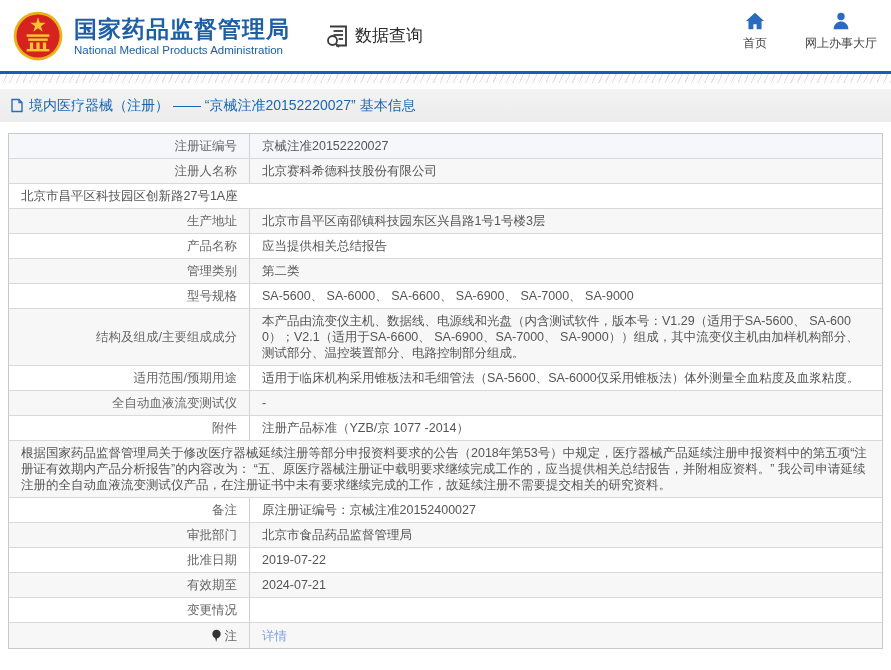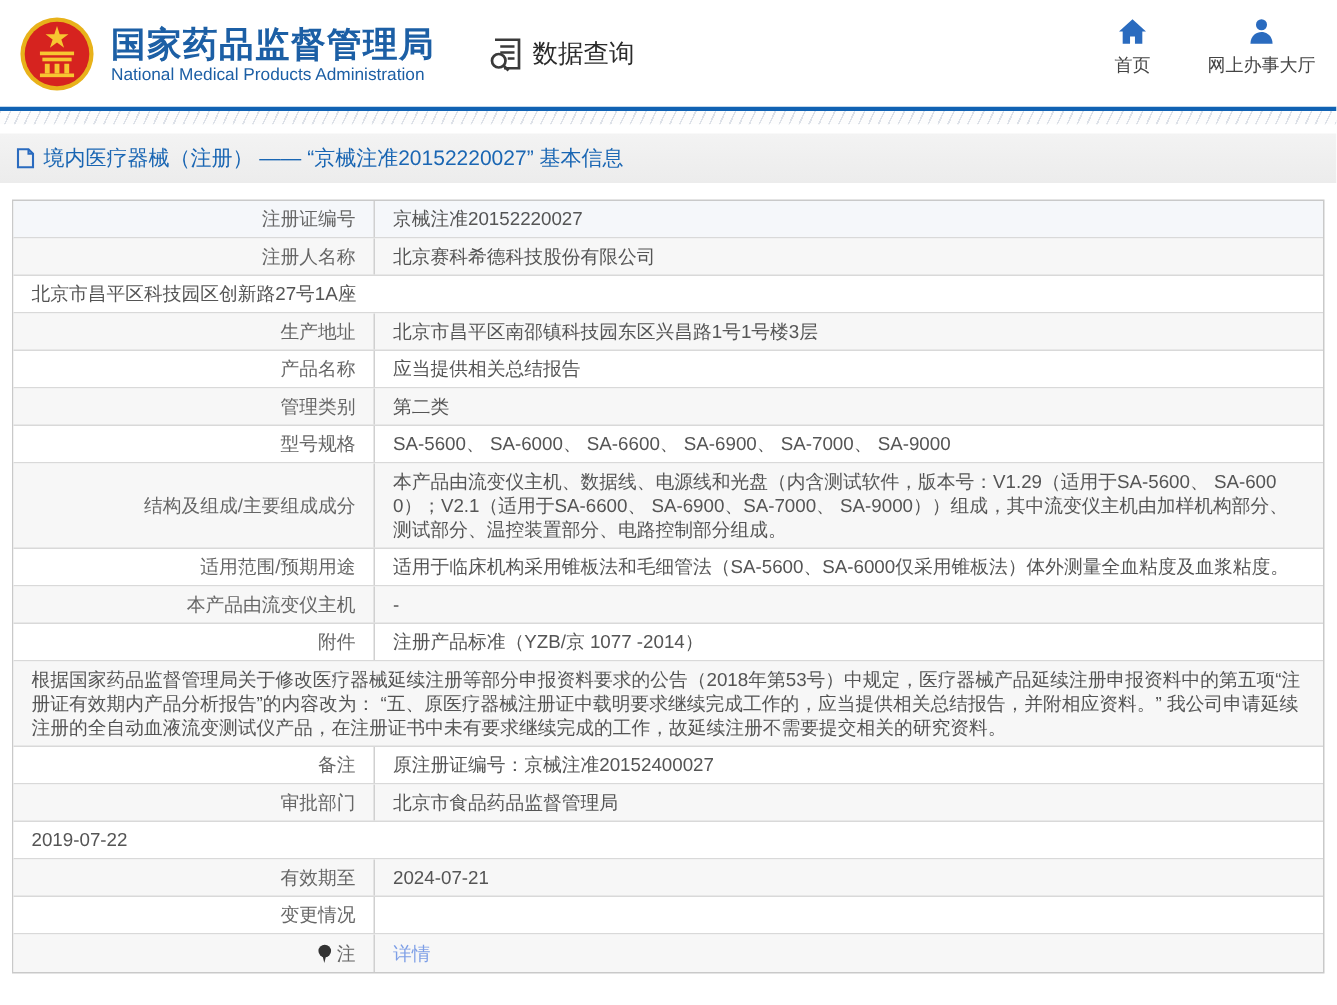--- a/index.html
+++ b/index.html
@@ -180,21 +180,21 @@
           <span class="val-text">本产品由流变仪主机、数据线、电源线和光盘（内含测试软件，版本号：V1.29（适用于SA-5600、 SA-6000）；V2.1（适用于SA-6600、 SA-6900、SA-7000、 SA-9000））组成，其中流变仪主机由加样机构部分、测试部分、温控装置部分、电路控制部分组成。</span>
         </div>
     </div>
     <div class="row">
       <div class="cell label">适用范围/预期用途</div>
       <div class="cell value">
           <span class="val-text">适用于临床机构采用锥板法和毛细管法（SA-5600、SA-6000仅采用锥板法）体外测量全血粘度及血浆粘度。</span>
         </div>
     </div>
     <div class="row">
-      <div class="cell label">本产品由流变仪主机</div>
+      <div class="cell label">全自动血液流变测试仪</div>
       <div class="cell value">
           <span class="val-text">-</span>
         </div>
     </div>
     <div class="row">
       <div class="cell label">附件</div>
       <div class="cell value">
           <span class="val-text">注册产品标准（YZB/京 1077 -2014）</span>
         </div>
     </div>
@@ -209,20 +209,21 @@
           <span class="val-text">原注册证编号：京械注准20152400027</span>
         </div>
     </div>
     <div class="row">
       <div class="cell label">审批部门</div>
       <div class="cell value">
           <span class="val-text">北京市食品药品监督管理局</span>
         </div>
     </div>
     <div class="row">
+      <div class="cell label">批准日期</div>
       <div class="cell value">
           <span class="val-text">2019-07-22</span>
         </div>
     </div>
     <div class="row">
       <div class="cell label">有效期至</div>
       <div class="cell value">
           <span class="val-text">2024-07-21</span>
         </div>
     </div>

